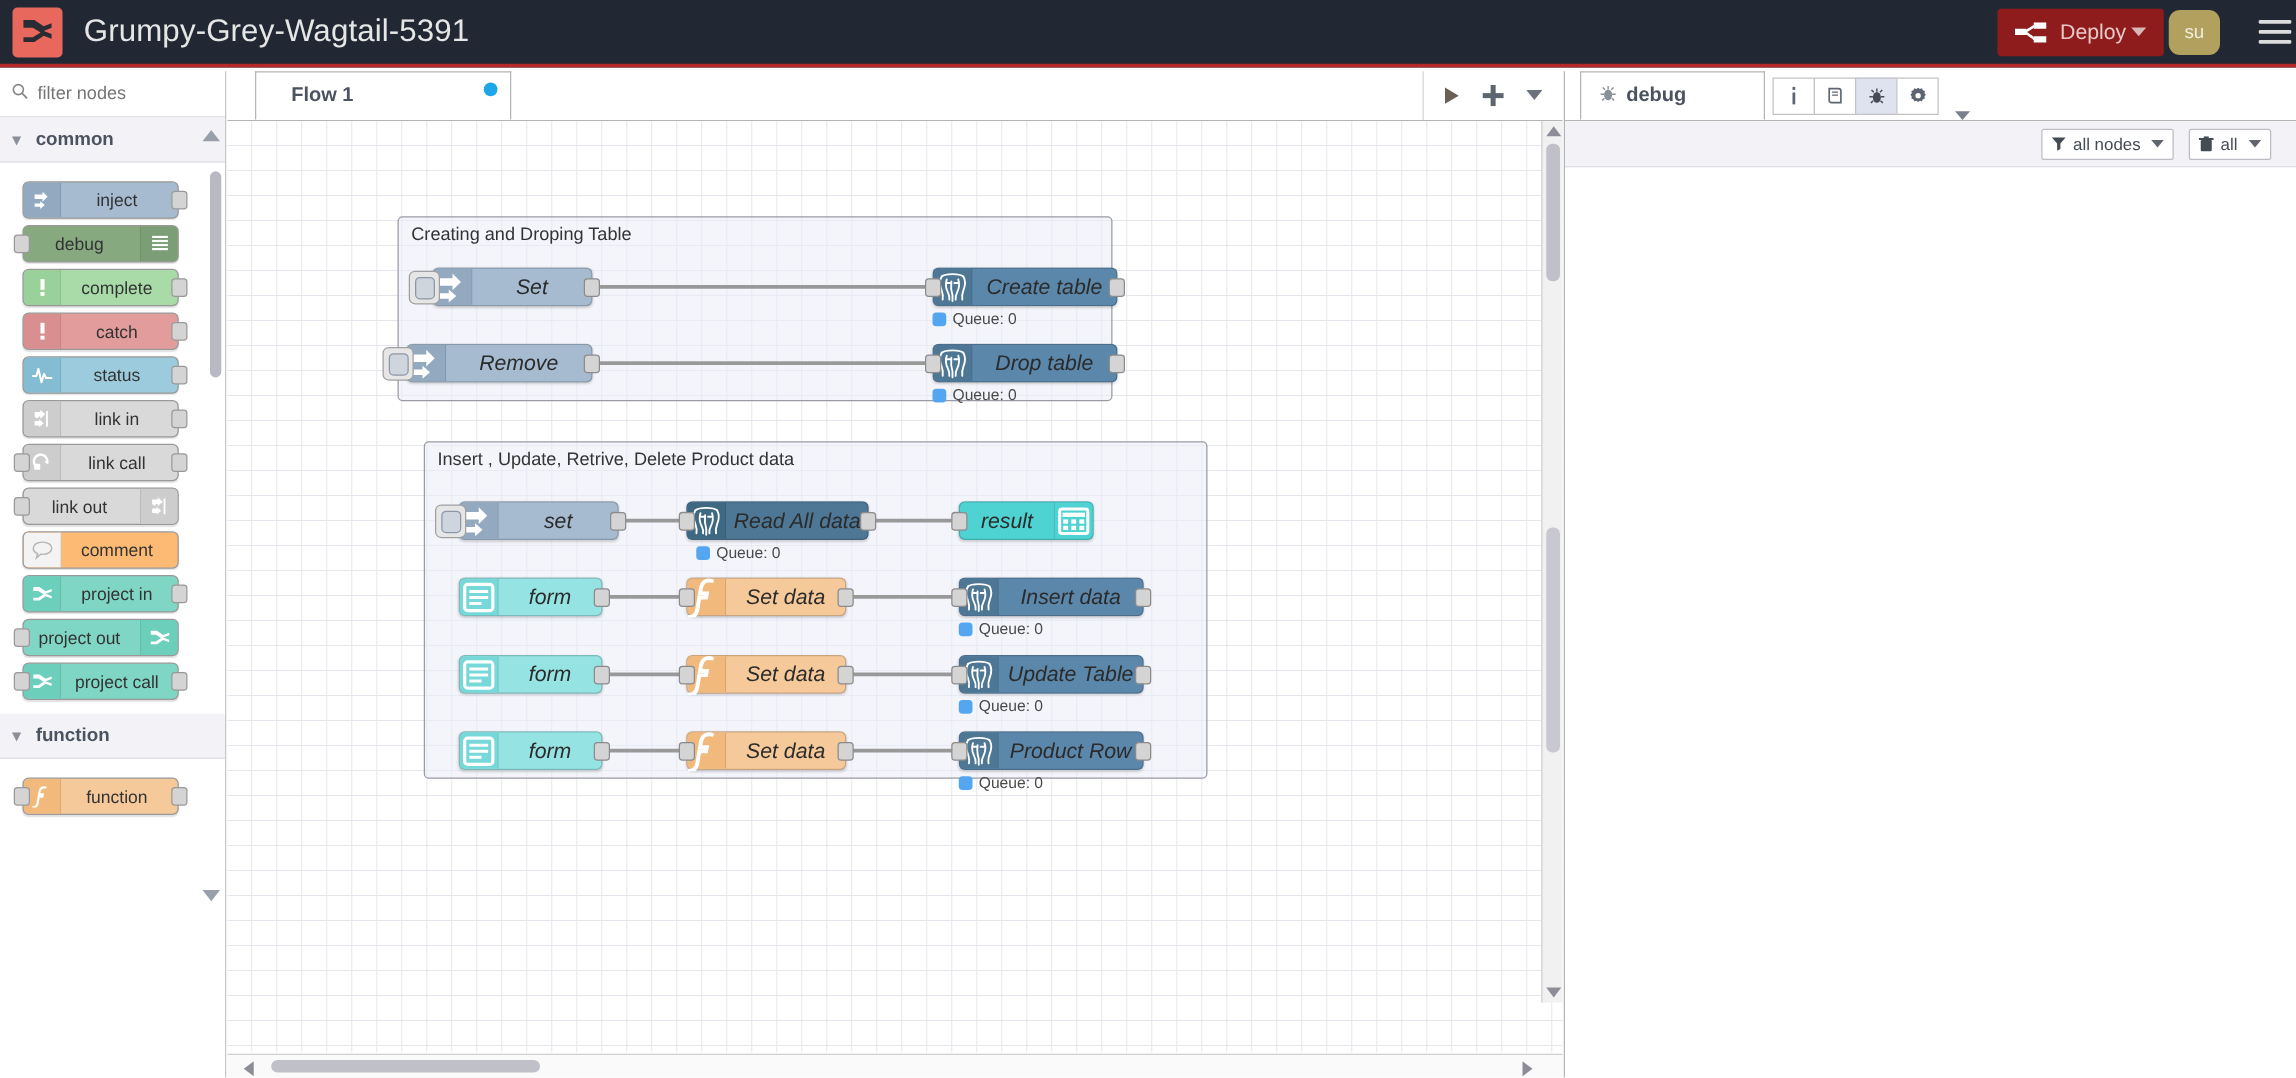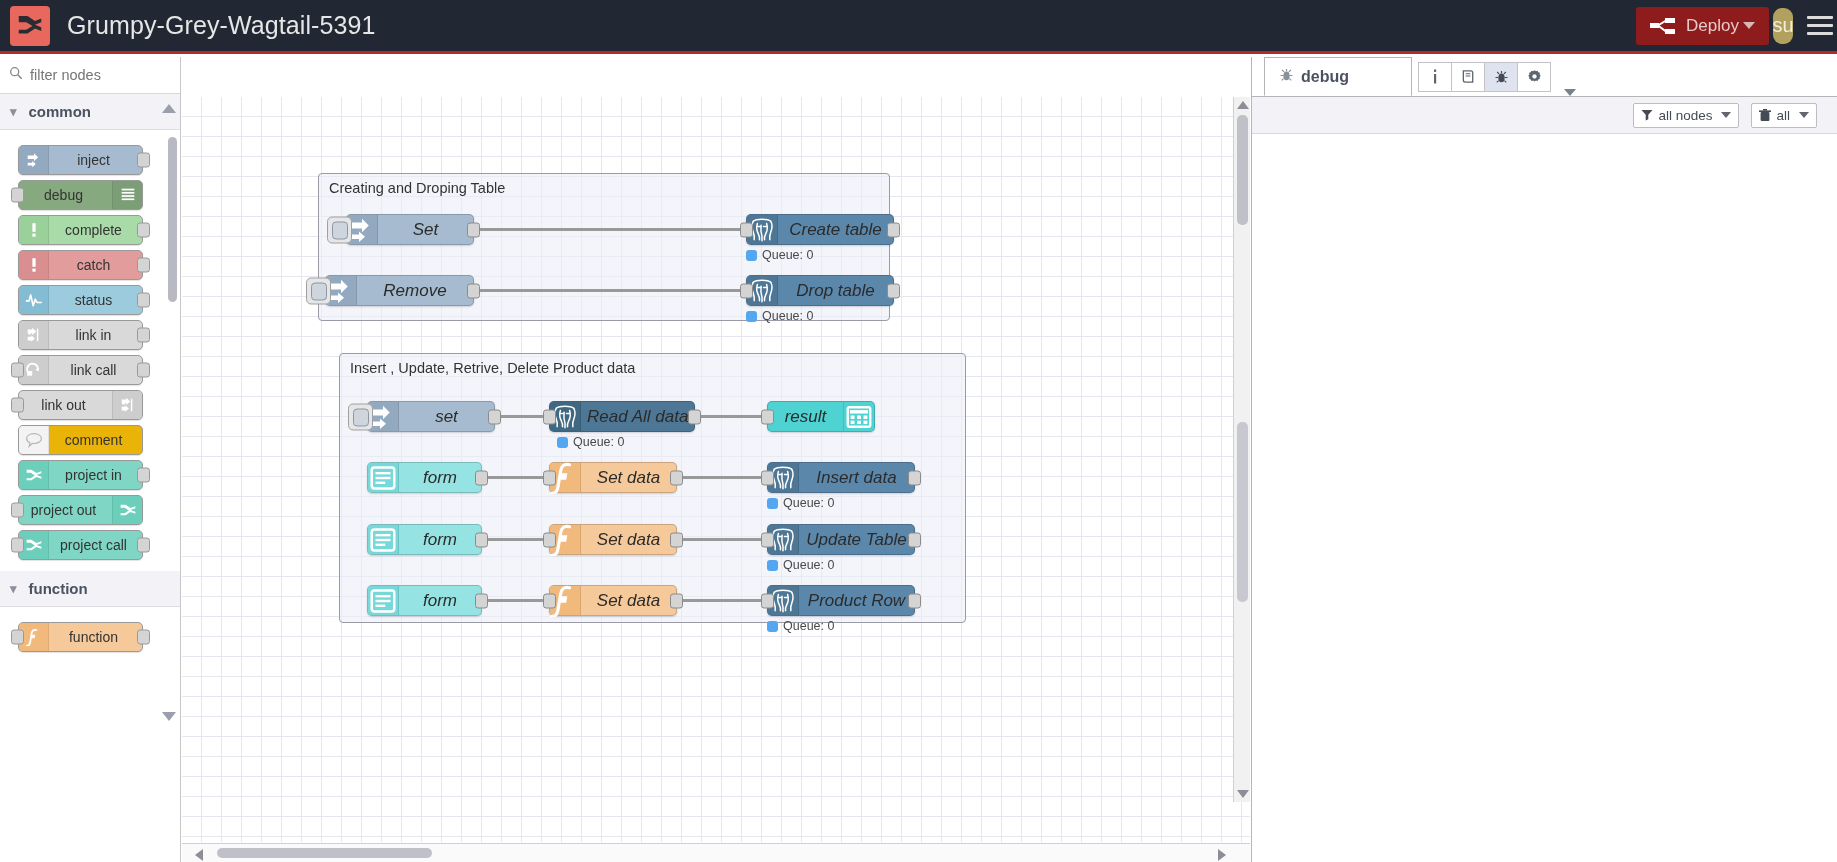--- a/index.html
+++ b/index.html
@@ -35,23 +35,23 @@
     padding: 0 10px 0 14px; margin-right: 18px;
   }
   #deploy-btn .dicon { width: 26px; height: 22px; margin-right: 10px; }
   #deploy-label { color: #e8c9c9; font-size: 17px; margin-right: 20px; }
   #deploy-caret {
     width: 0; height: 0; border-left: 6px solid transparent;
     border-right: 6px solid transparent; border-top: 7px solid #d9b6b6;
     margin-right: 6px;
   }
   #avatar {
-    width: 20px; height: 36px; border-radius: 9px; background: #b2a05e;
-    color: #f3eedb; font-size: 20px; display: flex;
-    align-items: center; justify-content: center; margin-right: 14px;
+    width: 41px; height: 36px; border-radius: 9px; background: #b2a05e;
+    color: #f3eedb; font-size: 15px; display: flex;
+    align-items: center; justify-content: center; margin-right: 31px;
     cursor: pointer;
   }
   #hamburger { width: 26px; cursor: pointer; }
   #hamburger span {
     display: block; height: 3px; background: #dcdcdc;
     margin: 5px 0; border-radius: 1px;
   }
 
   
   #palette {
@@ -419,21 +419,21 @@
             <svg viewBox="0 0 20 20">
               <path d="M3 4 h5 l0 -2 l4.5 4 l-4.5 4 l0 -2 h-5 z" fill="#fff"></path>
               <path d="M3 12 h4 l0 -1.6 l4 3.6 l-4 3.6 l0 -1.6 h-4 z" fill="#fff"></path>
               <circle cx="5" cy="8" r="1.6" fill="#fff"></circle>
               <path d="M14 3 v14" stroke="#fff" stroke-width="1.6"></path>
             </svg>
           </div>
                 <div class="plabel">link out</div>
           <span class="port in"></span>
         </div>
-        <div class="pnode" style="background: #eab308;">
+        <div class="pnode" style="background: #fdba74;">
           <div class="picon" style="background:#f3f3f3">
             <svg viewBox="0 0 20 18">
               <path d="M10 2 C5 2 1.8 4.4 1.8 7.4 C1.8 9.5 3.3 11.3 5.6 12.2 L4.6 16 L8.4 12.8 C8.9 12.85 9.45 12.9 10 12.9 C15 12.9 18.2 10.5 18.2 7.4 C18.2 4.4 15 2 10 2 Z" fill="none" stroke="#b5b5b5" stroke-width="1.3"></path>
             </svg>
           </div>
                 <div class="plabel">comment</div>
         </div>
         <div class="pnode" style="background: rgb(127, 214, 196);">
           <div class="picon" style="background:#6ccfbb">
             <svg viewBox="0 0 22 20">
@@ -479,20 +479,44 @@
           <span class="port in"></span>
         </div>
       </div>
     </div>
   <div id="palette-scroll"></div>
   <div id="palette-arrow-up"></div>
   <div id="palette-arrow-down"></div>
 </div>
 
 <div id="workspace">
+  <div id="tabbar">
+    <div id="tab-flow1">
+      <span class="tlabel">Flow 1</span>
+      <span id="tab-dot"></span>
+    </div>
+    <div id="tab-actions">
+      <div class="tbtn">
+        <svg width="13" height="15" viewBox="0 0 13 15">
+            <path d="M1 1 L12 7.5 L1 14 Z" fill="#6b5e55"></path>
+          </svg>
+      </div>
+      <div class="tbtn">
+        <svg width="17" height="17" viewBox="0 0 17 17">
+          <rect x="6.5" y="0" width="4" height="17" fill="#5d6570"></rect>
+          <rect x="0" y="6.5" width="17" height="4" fill="#5d6570"></rect>
+        </svg>
+      </div>
+      <div class="tbtn">
+        <svg width="13" height="9" viewBox="0 0 13 9">
+            <path d="M0 0 L13 0 L6.5 8 Z" fill="#6c737d"></path>
+          </svg>
+      </div>
+    </div>
+  </div>
 
   <div id="canvas">
     <div id="flow-layer">
         <div class="group-box" style="left: 136px; top: 76px; width: 572px; height: 148px;">
           <div class="group-title">Creating and Droping Table</div>
         </div>
         <div class="fnode" style="left: 164px; top: 117px; width: 128px; background: rgb(166, 187, 207); border: 1px solid rgba(0, 0, 0, 0.18);">
           <span class="sel-handle">
             <span class="sel-inner"></span>
           </span>

